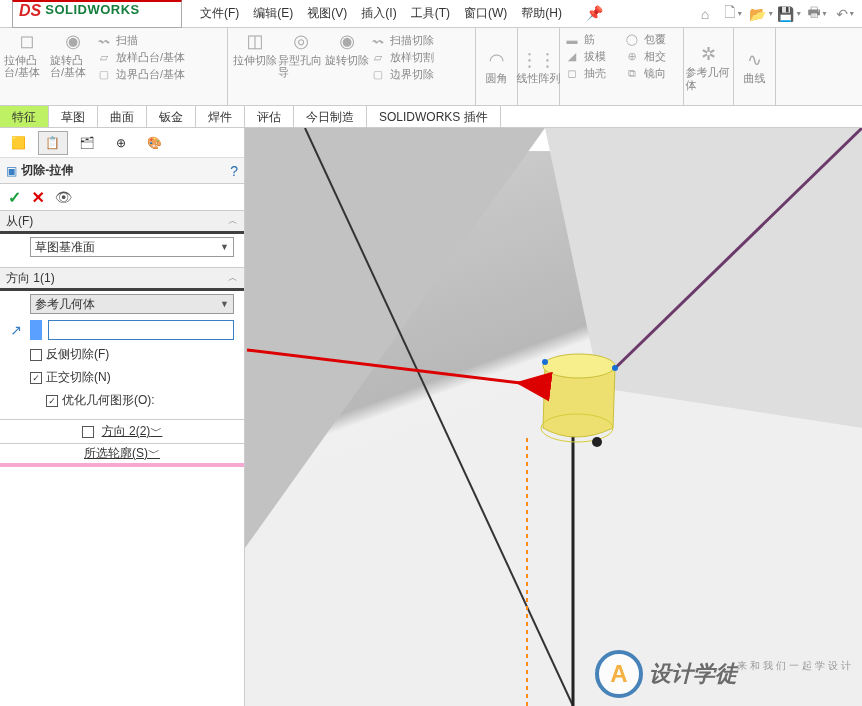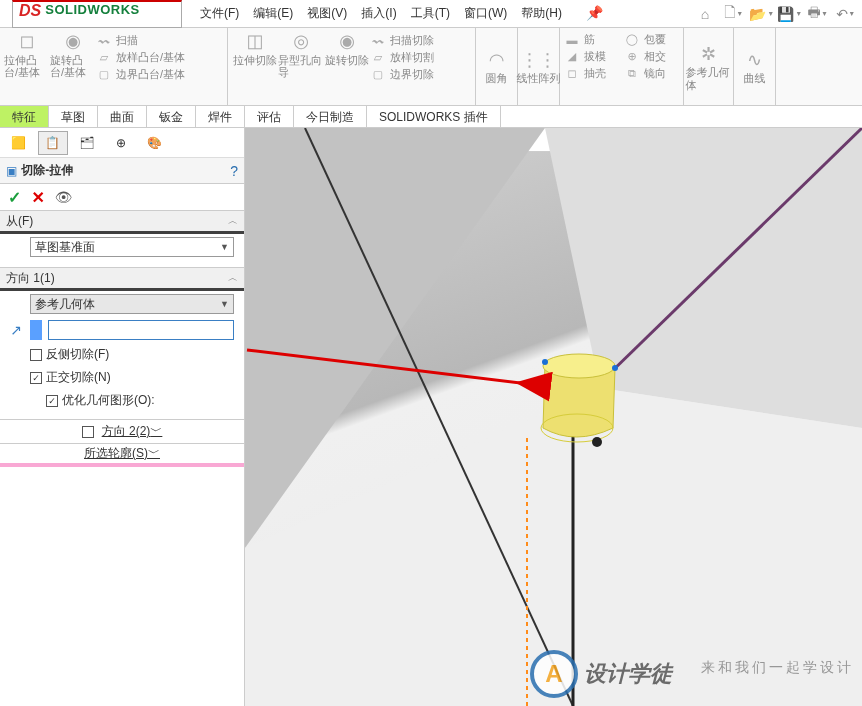--- a/index.html
+++ b/index.html
@@ -76,21 +76,21 @@
 .vp-head .arrow { width: 10px; text-align:center; color:#666; }
 .partic { width: 16px; height: 16px; background: #f5d860; border: 1px solid #c9a832; border-radius: 2px; }
 
 svg.vp-svg { position: absolute; inset: 0; width: 100%; height: 100%; }
 
 
 .watermark { position: absolute; right: 8px; bottom: 8px; display:flex; align-items:center; gap:6px; opacity:.85; }
 .wm-circle { width:48px; height:48px; border-radius:50%; border:4px solid #2a6fb0; display:flex; align-items:center; justify-content:center; font-size:24px; font-weight:bold; color:#f5a623; background:#fff; }
 .wm-text { display:flex; flex-direction:row; }
 .wm-big { font-size:22px; font-weight:bold; color:#555; font-style: italic; }
-.wm-small { font-size:14px; color:#888; letter-spacing: 3px; margin-left: 29px; }
+.wm-small { font-size:10px; color:#888; letter-spacing: 3px; }
 </style>
 </head>
 <body>
 
 <div class="titlebar">
   <div class="logo">
     <span class="logo-ds">DS</span>
     <span class="logo-text">SOLIDWORKS</span>
   </div>
   <div class="menus">

